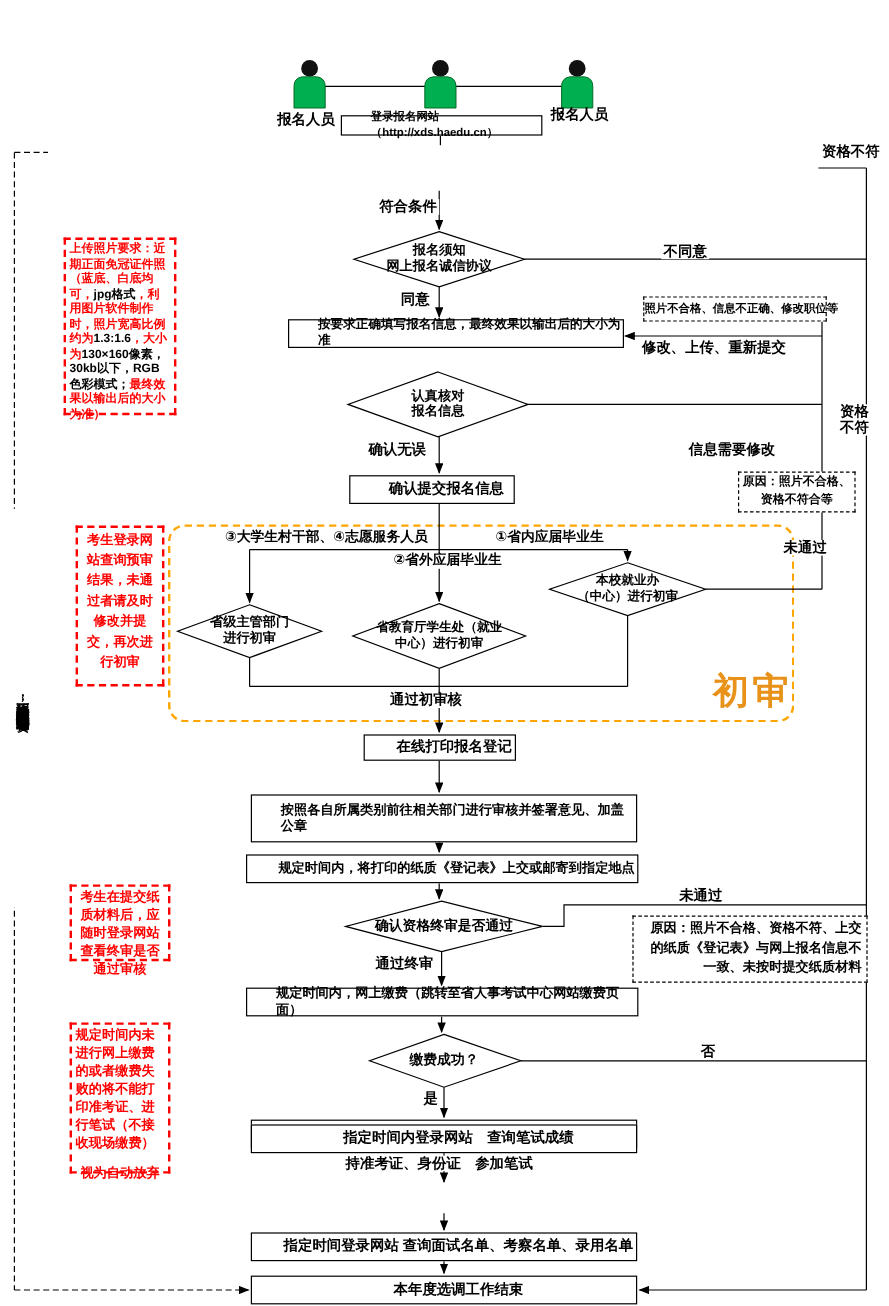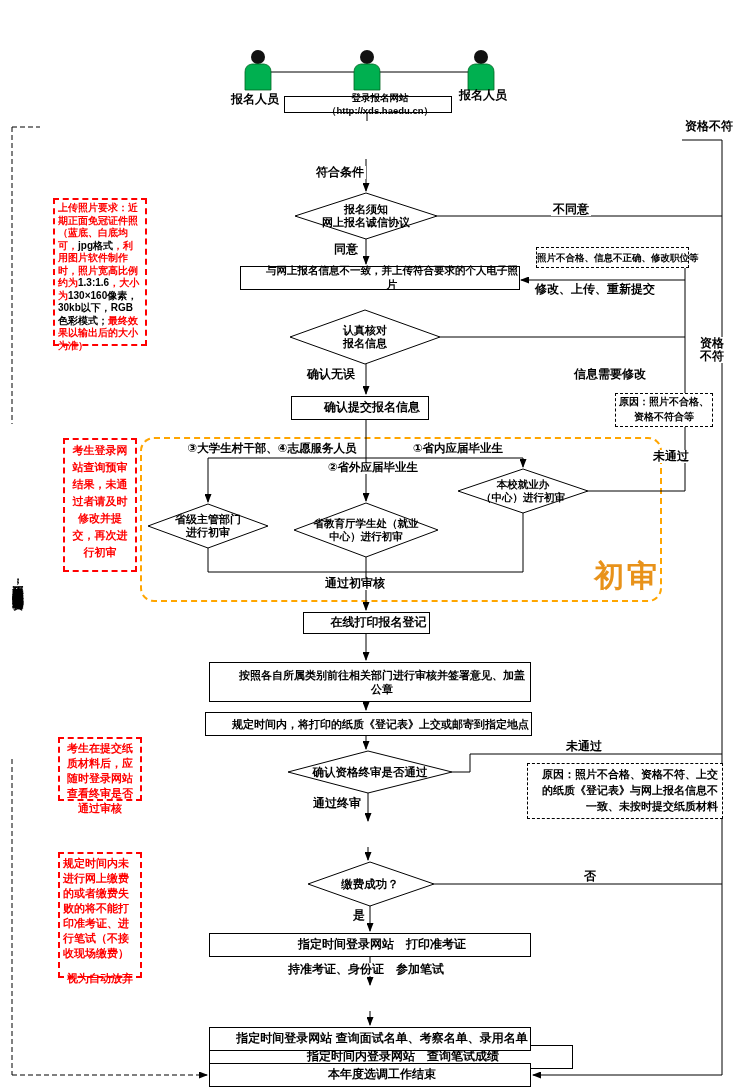--- a/index.html
+++ b/index.html
@@ -1,20 +1,20 @@
 <!DOCTYPE html>
 <html style="--note-red: #FF0000; --audit-orange: #FFA500; --watermark-orange: #E8921A; --person-green: #00B050;"><head>
 <meta charset="utf-8">
 <style>
   * { margin:0; padding:0; box-sizing:border-box; }
   body { background:#fff; font-family:"Liberation Sans","DejaVu Sans",sans-serif; }
   .canvas { position:relative; width:741px; height:1088px; background:#fff; overflow:hidden; font-weight:bold; color:#000; }
   .wires { position:absolute; left:0; top:0; z-index:2; }
   .ttl { position:absolute; left:0; right:0; top:8px; text-align:center; font-size:20px; z-index:3; }
-  .box { position:absolute; background:#fff; border:1px solid #000; display:flex; flex-direction:column; align-items:center; justify-content:center; text-align:center; font-size:12px; line-height:1.3; z-index:3;padding-left:24px; }
+  .box { position:absolute; background:#fff; border:1px solid #000; display:flex; flex-direction:column; align-items:center; justify-content:center; font-size:12px; line-height:1.3; z-index:3;padding-left:24px; }
   .dtext { position:absolute; text-align:center; font-size:11px; line-height:13px; z-index:3; }
   .elbl { position:absolute; transform:translateX(-50%); white-space:nowrap; background:#fff; font-size:12px; line-height:13px; padding:0 2px; z-index:4; }
   .plain { background:transparent; }
   .callout { position:absolute; background:#fff; border:1px dashed #000; z-index:4; text-align:center; }
   .rednote { position:absolute; background:#fff; border:2px dashed var(--note-red,#f00); color:var(--note-red,#f00); z-index:4; font-size:10px; line-height:12.5px; padding:2px 3px; text-align:left; }
   .seg-black { color:#000; }
   .audit-zone { position:absolute; border:2px dashed var(--audit-orange,#FFA500); border-radius:14px; z-index:1; background:transparent; }
   .watermark { position:absolute; color:var(--watermark-orange,#E8921A); font-size:30px; letter-spacing:3px; z-index:1; }
   .vtext { position:absolute; writing-mode:vertical-rl; text-orientation:upright; background:#fff; font-size:11px; letter-spacing:-1px; z-index:4; text-align:center; }
   .blk { display:block; }
@@ -96,27 +96,28 @@
     <g transform="translate(481,50)">
       <circle cx="0" cy="7" r="7" fill="#111"></circle>
       <path d="M-13,40 L-13,22 Q-13,15 -6,14 L6,14 Q13,15 13,22 L13,40 Z" fill="var(--person-green,#00B050)" stroke="#006622" stroke-width="0.8"></path>
     </g>
   </svg>
 
   <div class="elbl plain" style="left:255px; top:93px;">报名人员</div>
   <div class="box" style="left:284px; top:96px; width:168px; height:17px; font-size:9.5px;">登录报名网站（http://xds.haedu.cn）</div>
   <div class="elbl plain" style="left:483px; top:89px;">报名人员</div>
 
-  <div class="box" style="left:240px; top:266px; width:280px; height:24px; font-size:10.5px;">与网上报名信息不一致，并上传符合要求的个人电子照片</div>
+  <div class="box" style="left:240px; top:266px; width:280px; height:24px; font-size:10.5px;">按要求正确填写报名信息，最终效果以输出后的大小为准</div>
   <div class="box" style="left:291px; top:396px; width:138px; height:24px;">确认提交报名信息</div>
   <div class="box" style="left:303px; top:612px; width:127px; height:22px;">在线打印报名登记</div>
   <div class="box" style="left:209px; top:662px; width:322px; height:40px; font-size:11px;">按照各自所属类别前往相关部门进行审核并签署意见、加盖公章</div>
   <div class="box" style="left:205px; top:712px; width:327px; height:24px; font-size:11px;">规定时间内，将打印的纸质《登记表》上交或邮寄到指定地点</div>
+  <div class="box" style="left:205px; top:823px; width:327px; height:24px; font-size:11px;">规定时间内，网上缴费（跳转至省人事考试中心网站缴费页面）</div>
   <div class="box" style="left:209px; top:933px; width:322px; height:24px;">指定时间登录网站　打印准考证</div>
-  <div class="box" style="left:209px; top:1045px; width:364px; height:24px;">指定时间内登录网站　查询笔试成绩</div>
+  <div class="box" style="left:209px; top:937px; width:322px; height:24px;">指定时间内登录网站　查询笔试成绩</div>
   <div class="box" style="left:209px; top:1027px; width:322px; height:24px;">指定时间登录网站 查询面试名单、考察名单、录用名单</div>
   <div class="box" style="left:209px; top:1063px; width:322px; height:24px;">本年度选调工作结束</div>
 
   <div class="dtext" style="left:296px; top:203px; width:140px;">
     <span class="blk">报名须知</span>
     <span class="blk">网上报名诚信协议</span>
   </div>
   <div class="dtext" style="left:305px; top:324px; width:120px;">
     <span class="blk">认真核对</span>
     <span class="blk">报名信息</span>

